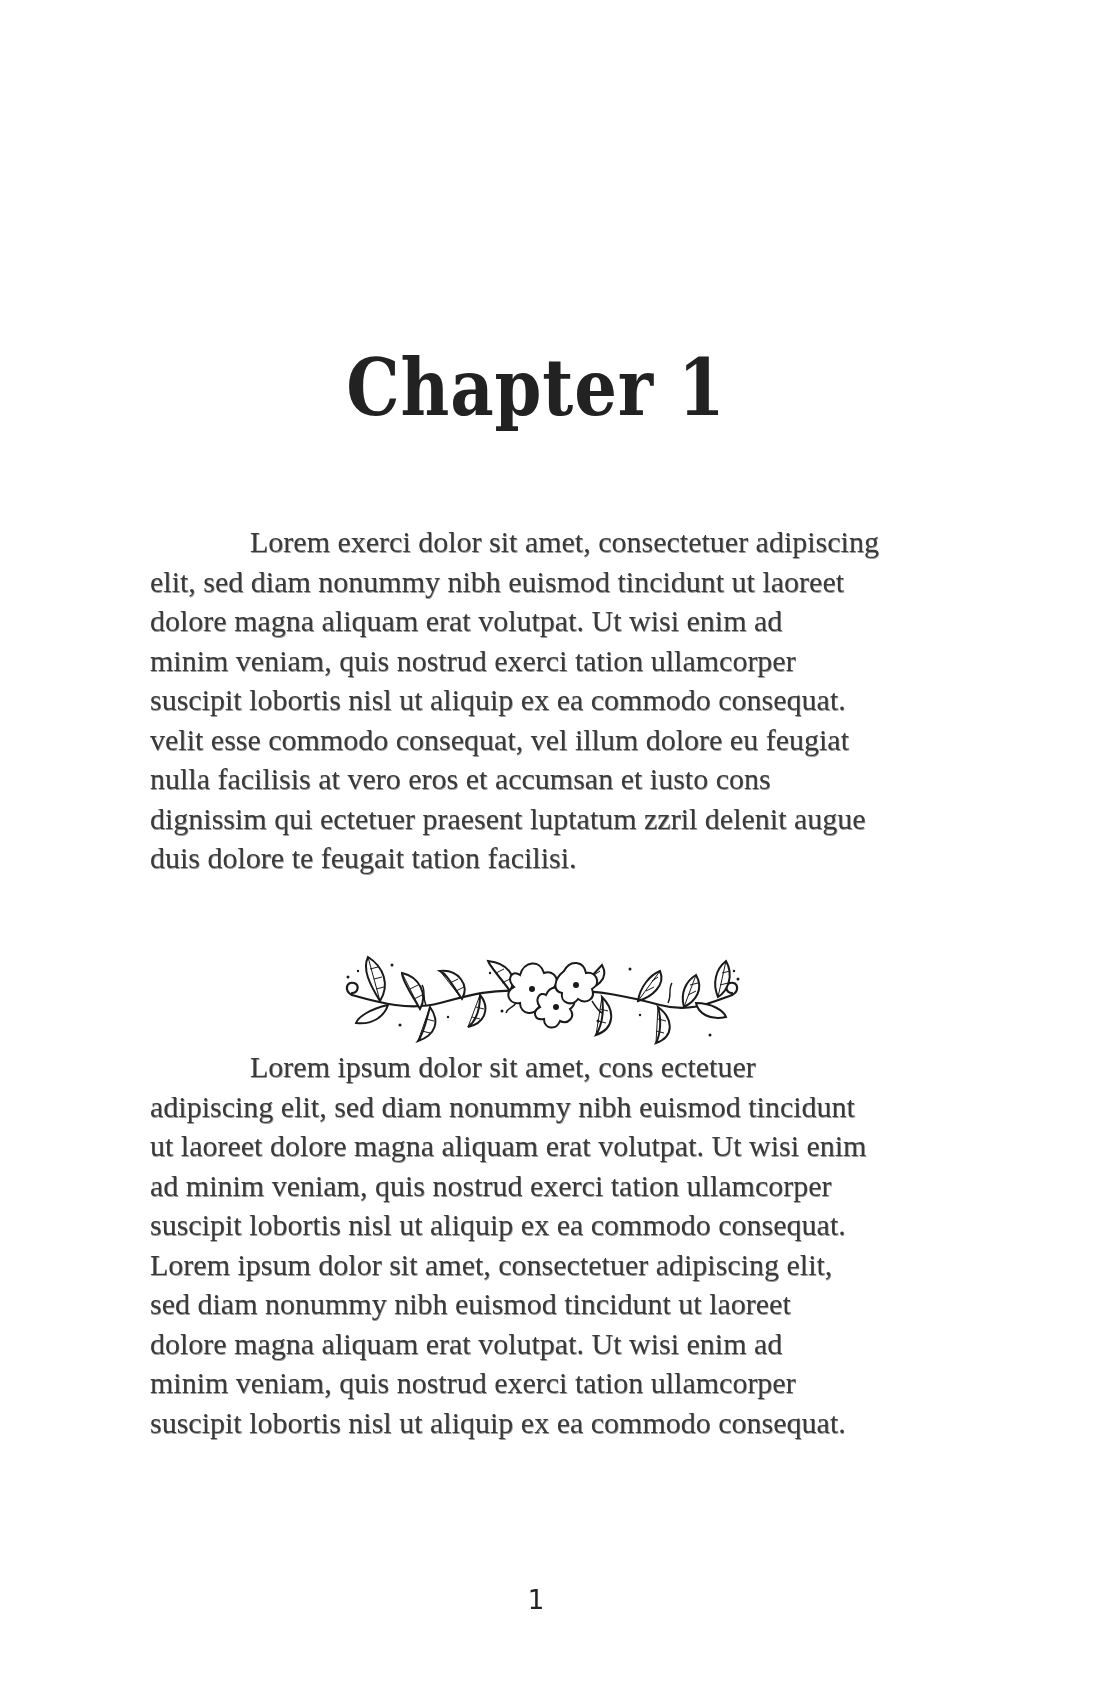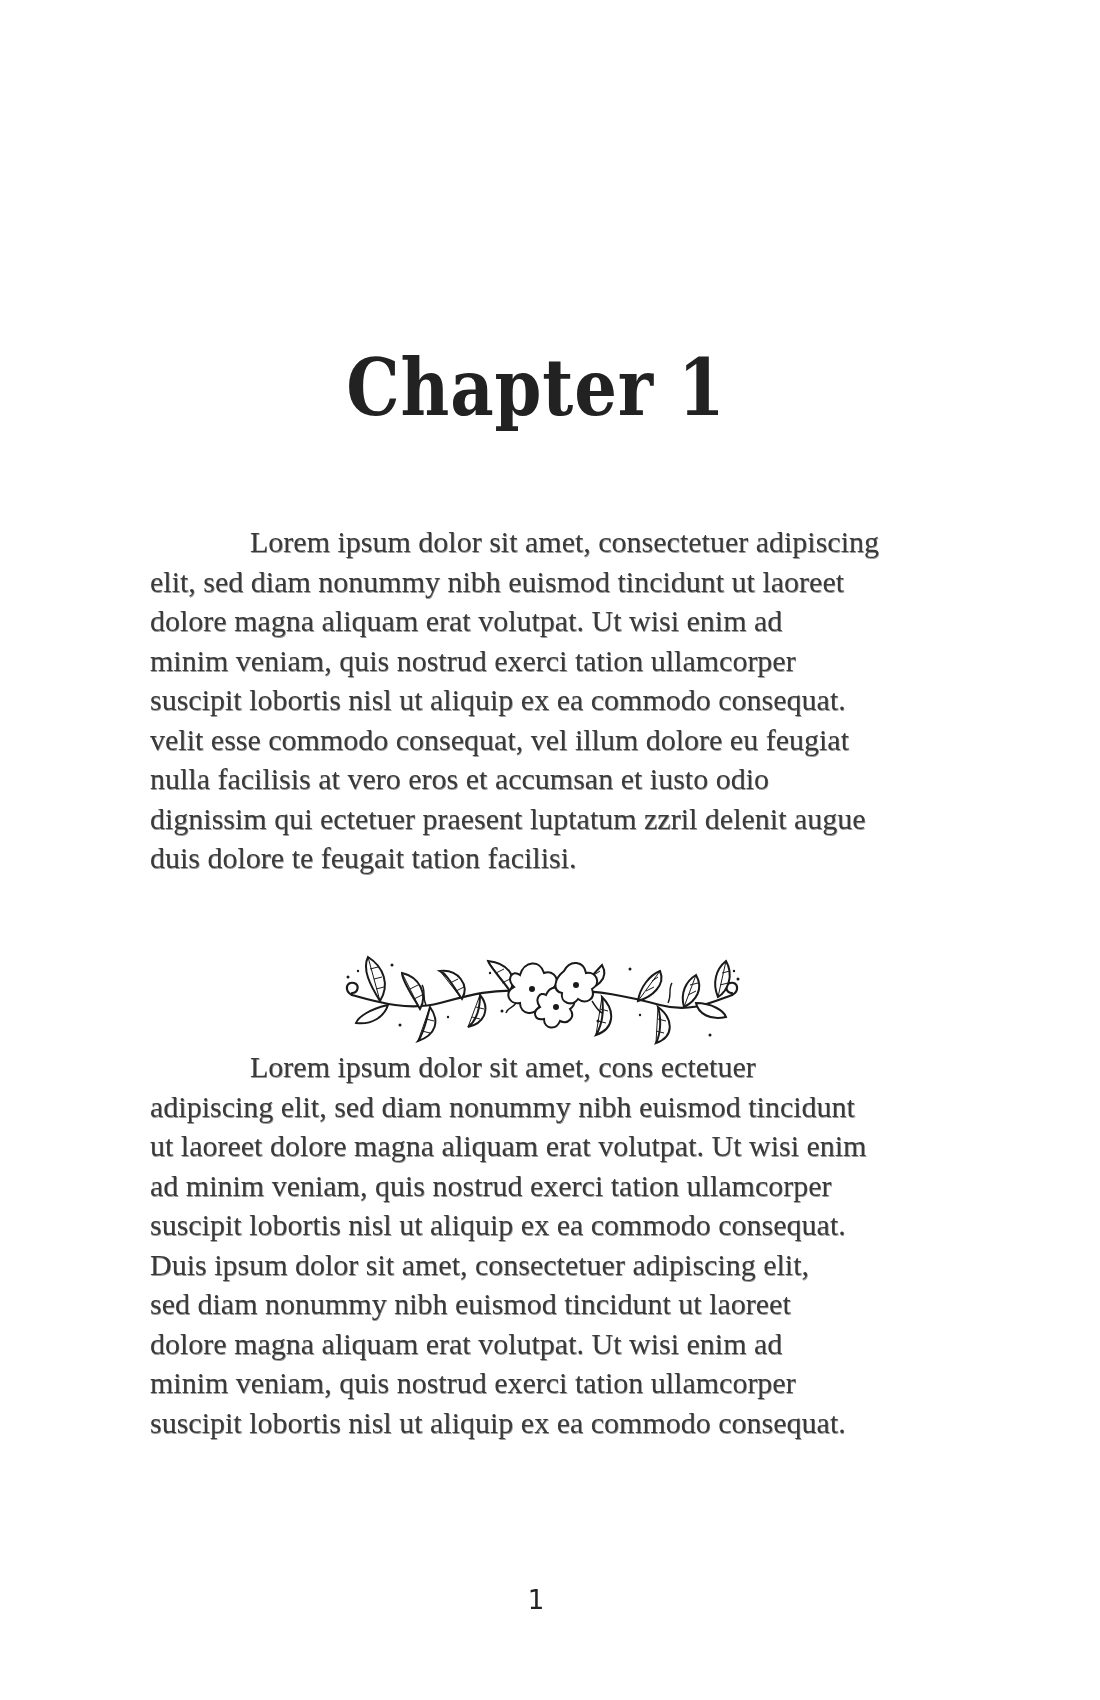--- a/index.html
+++ b/index.html
@@ -75,27 +75,27 @@
     }
   </style>
 </head>
 <body>
 
 <div class="page">
 
   <div class="chapter-title">Chapter 1</div>
 
   <p class="body-text" id="para-1">
-    <span class="line indent">Lorem ipsum dolor sit amet, consectetuer adipiscing</span>
+    <span class="line indent">Lorem exerci dolor sit amet, consectetuer adipiscing</span>
     <span class="line">elit, sed diam nonummy nibh euismod tincidunt ut laoreet</span>
     <span class="line">dolore magna aliquam erat volutpat. Ut wisi enim ad</span>
     <span class="line">minim veniam, quis nostrud exerci tation ullamcorper</span>
     <span class="line">suscipit lobortis nisl ut aliquip ex ea commodo consequat.</span>
     <span class="line">velit esse commodo consequat, vel illum dolore eu feugiat</span>
-    <span class="line">nulla facilisis at vero eros et accumsan et iusto odio</span>
+    <span class="line">nulla facilisis at vero eros et accumsan et iusto cons</span>
     <span class="line">dignissim qui ectetuer praesent luptatum zzril delenit augue</span>
     <span class="line">duis dolore te feugait tation facilisi.</span>
   </p>
 
   <div class="ornament">
     <svg width="405" height="100" viewBox="0 0 405 100" xmlns="http://www.w3.org/2000/svg">
       <g fill="none" stroke="#1a1a1a" stroke-width="2.2" stroke-linecap="round">
 
         <path d="M12 50 C 40 58, 70 66, 100 58 S 150 44, 185 46 M 220 46 C 255 44, 290 52, 320 60 S 370 58, 392 50"></path>
 
@@ -169,21 +169,21 @@
       </g>
     </svg>
   </div>
 
   <p class="body-text" id="para-2">
     <span class="line indent">Lorem ipsum dolor sit amet, cons ectetuer</span>
     <span class="line">adipiscing elit, sed diam nonummy nibh euismod tincidunt</span>
     <span class="line">ut laoreet dolore magna aliquam erat volutpat. Ut wisi enim</span>
     <span class="line">ad minim veniam, quis nostrud exerci tation ullamcorper</span>
     <span class="line">suscipit lobortis nisl ut aliquip ex ea commodo consequat.</span>
-    <span class="line">Duis ipsum dolor sit amet, consectetuer adipiscing elit,</span>
+    <span class="line">Lorem ipsum dolor sit amet, consectetuer adipiscing elit,</span>
     <span class="line">sed diam nonummy nibh euismod tincidunt ut laoreet</span>
     <span class="line">dolore magna aliquam erat volutpat. Ut wisi enim ad</span>
     <span class="line">minim veniam, quis nostrud exerci tation ullamcorper</span>
     <span class="line">suscipit lobortis nisl ut aliquip ex ea commodo consequat.</span>
   </p>
 
   <div class="page-number">1</div>
 
 </div>
 

